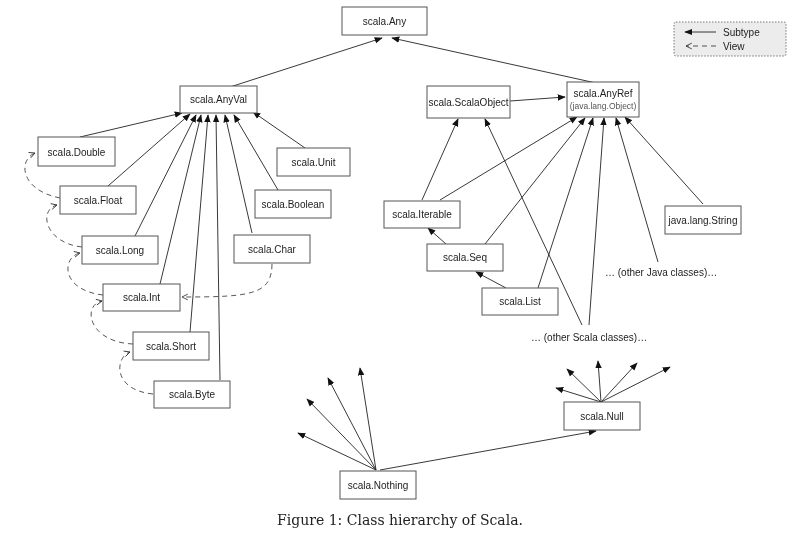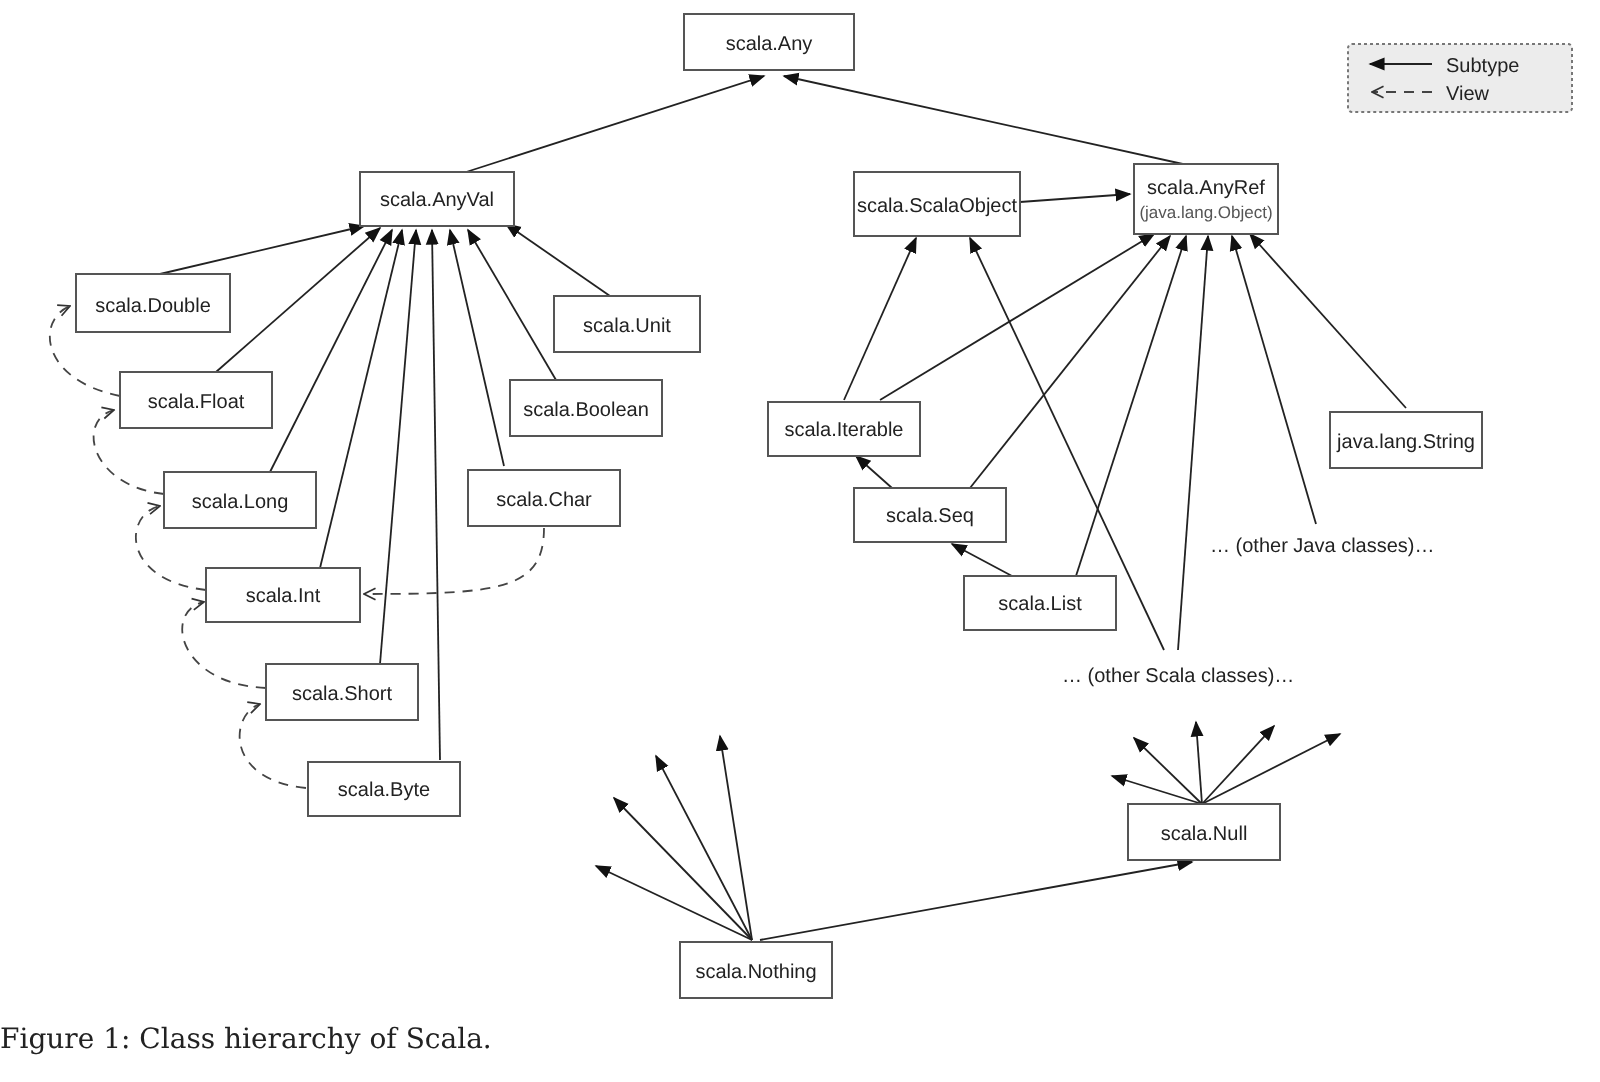--- a/index.html
+++ b/index.html
@@ -6,21 +6,21 @@
   body { width:800px; height:541px; position:relative; overflow:hidden; font-family:"Liberation Sans", sans-serif; }
   #diagram { position:absolute; left:0; top:0; }
   .node-box { fill:#ffffff; stroke:#555555; stroke-width:1; }
   .node-label { font-family:"Liberation Sans", sans-serif; font-size:10px; fill:#222222; }
   .node-sub { font-family:"Liberation Sans", sans-serif; font-size:8.5px; fill:#555555; }
   .edge { stroke:#222222; stroke-width:0.9; fill:none; }
   .view-edge { stroke:#444444; stroke-width:0.9; fill:none; stroke-dasharray:5,4; }
   .free-text { font-family:"Liberation Sans", sans-serif; font-size:10px; fill:#222222; }
   .legend-box { fill:#ececec; stroke:#777777; stroke-width:1; stroke-dasharray:1.5,1.5; }
   .legend-text { font-family:"Liberation Sans", sans-serif; font-size:10px; fill:#222222; }
-  #caption { position:absolute; left:0; width:800px; top:512px; text-align:left; font-family:"DejaVu Serif", "Liberation Serif", serif; font-size:14px; color:#222; }
+  #caption { position:absolute; left:0; width:800px; top:512px; text-align:center; font-family:"DejaVu Serif", "Liberation Serif", serif; font-size:14px; color:#222; }
 </style>
 </head>
 <body>
 
 <svg id="diagram" width="800" height="541" viewBox="0 0 800 541">
   <defs>
     <marker id="arrow-solid" viewBox="0 0 10 10" refX="9" refY="5" markerWidth="9" markerHeight="9" orient="auto">
       <path d="M0,1 L10,5 L0,9 z" fill="#111"></path>
     </marker>
     <marker id="arrow-open" viewBox="0 0 10 10" refX="9" refY="5" markerWidth="8" markerHeight="8" orient="auto">

